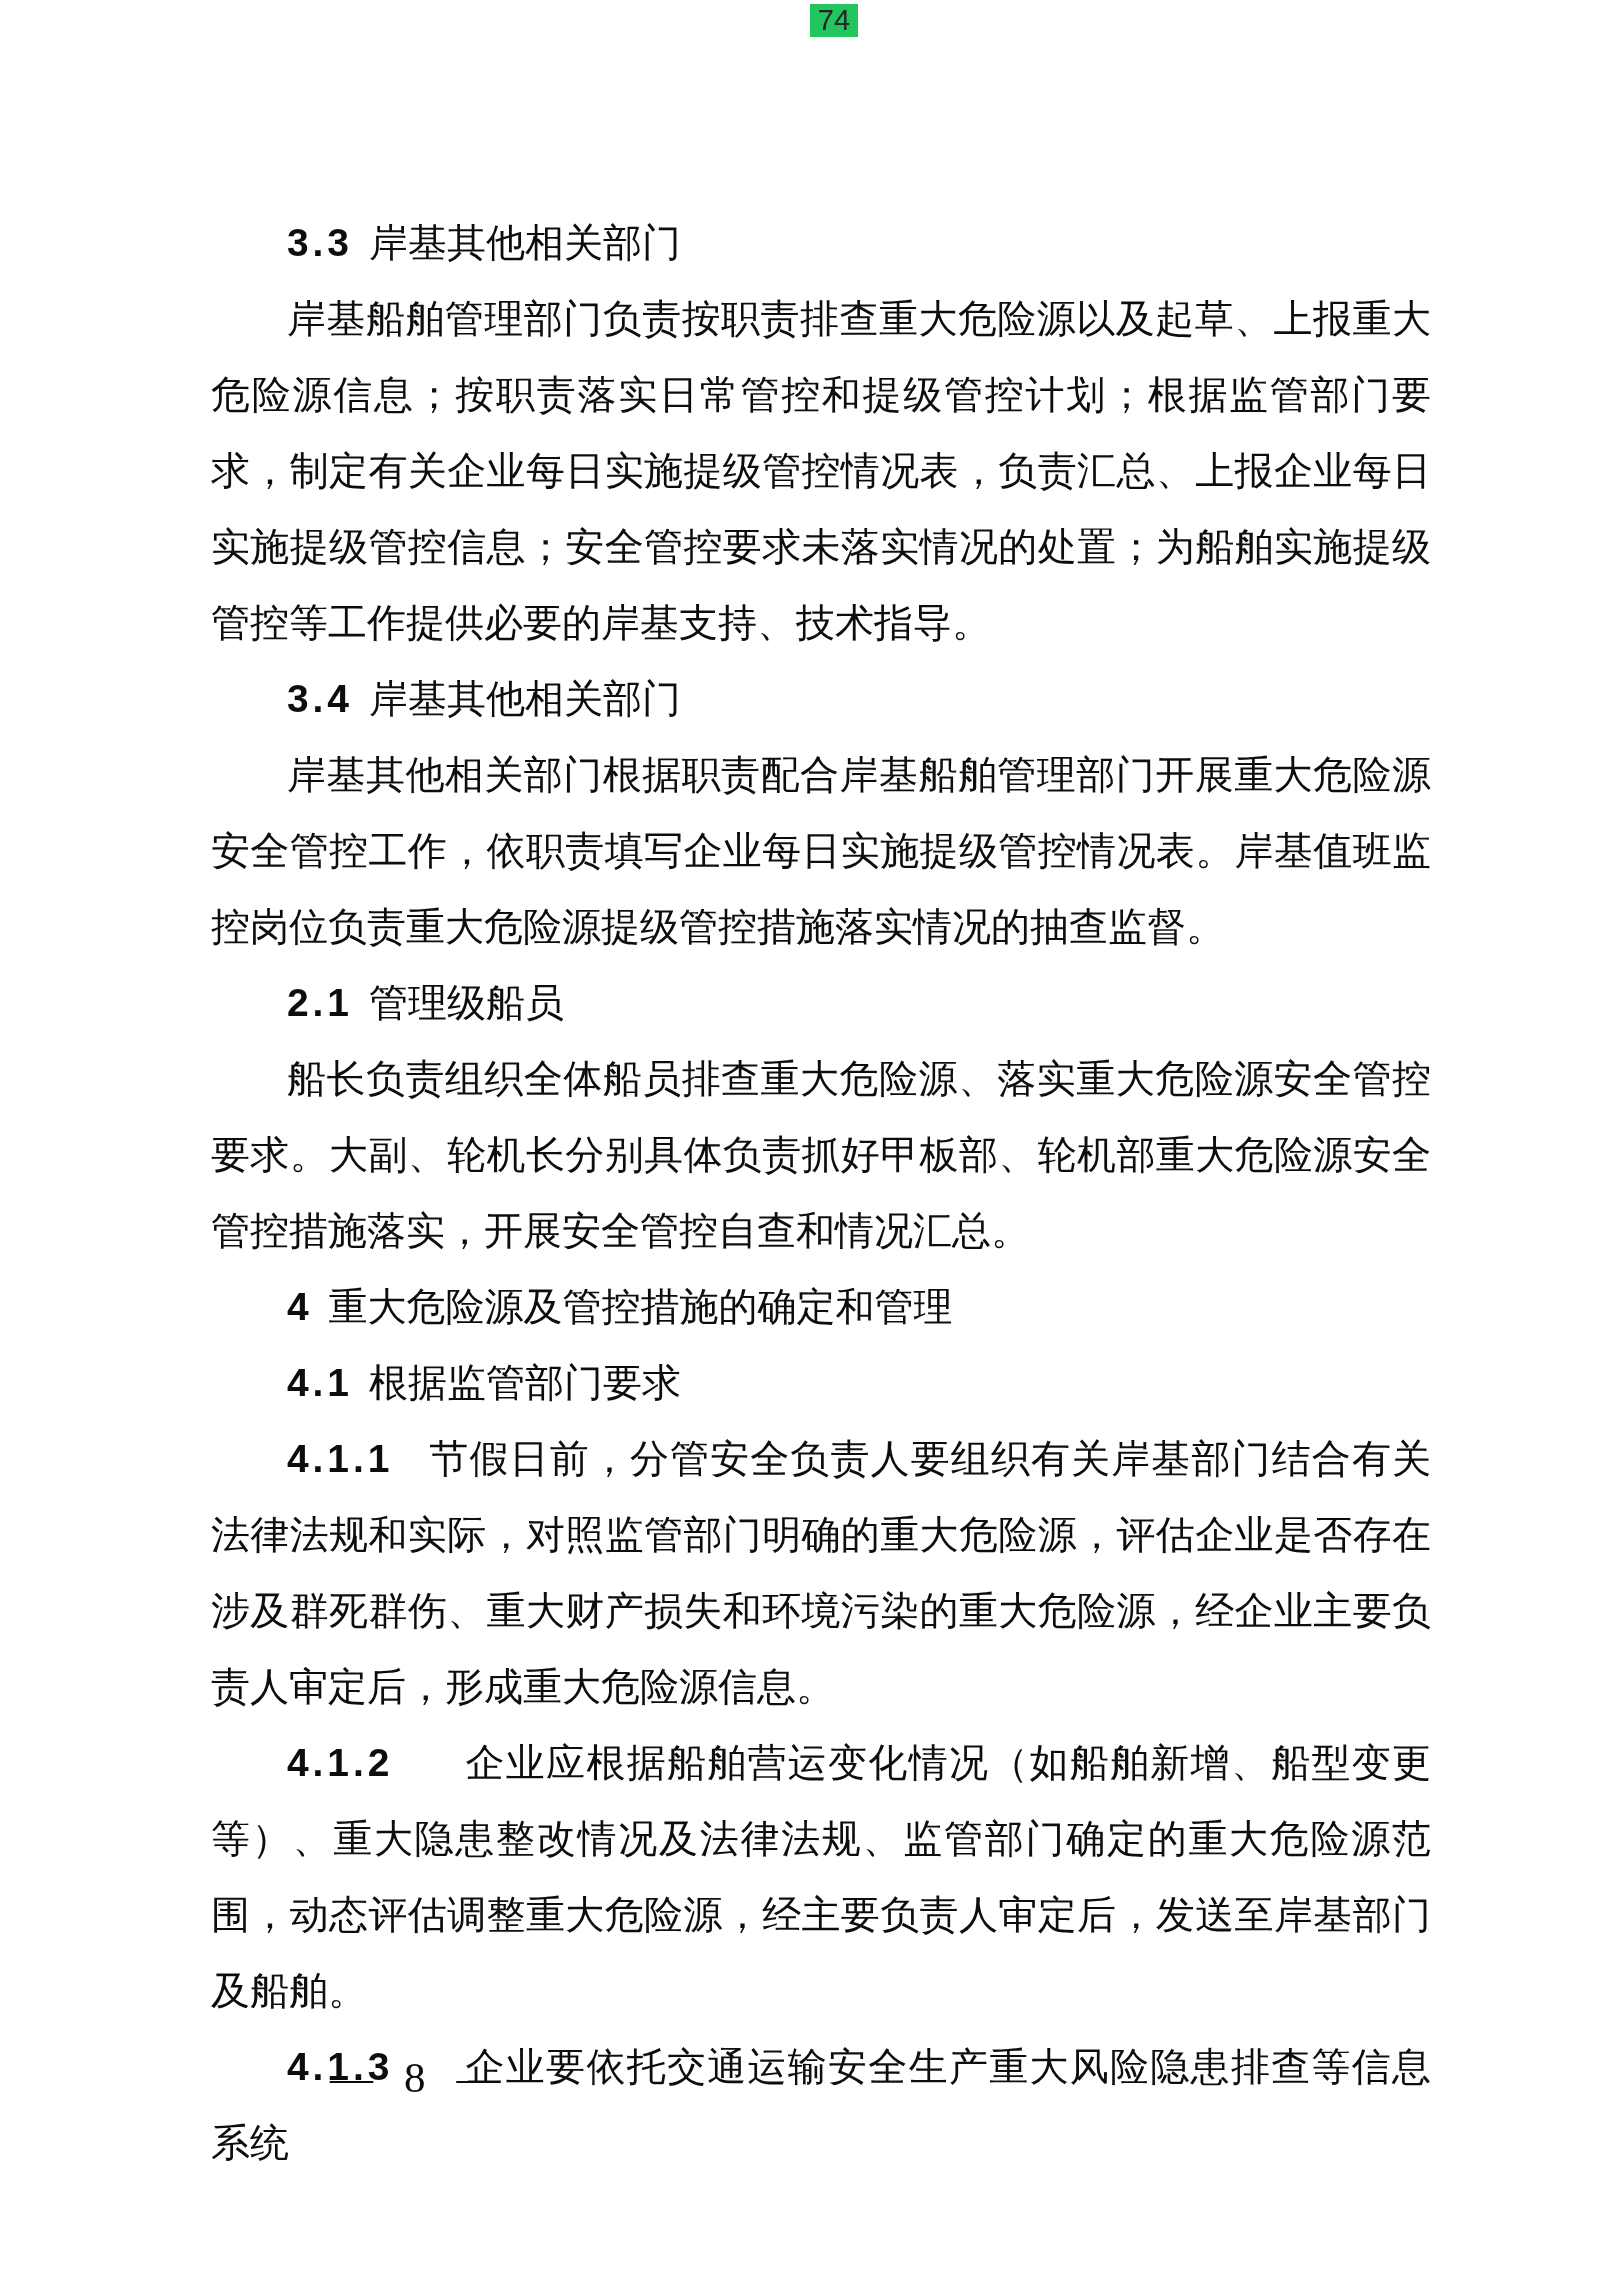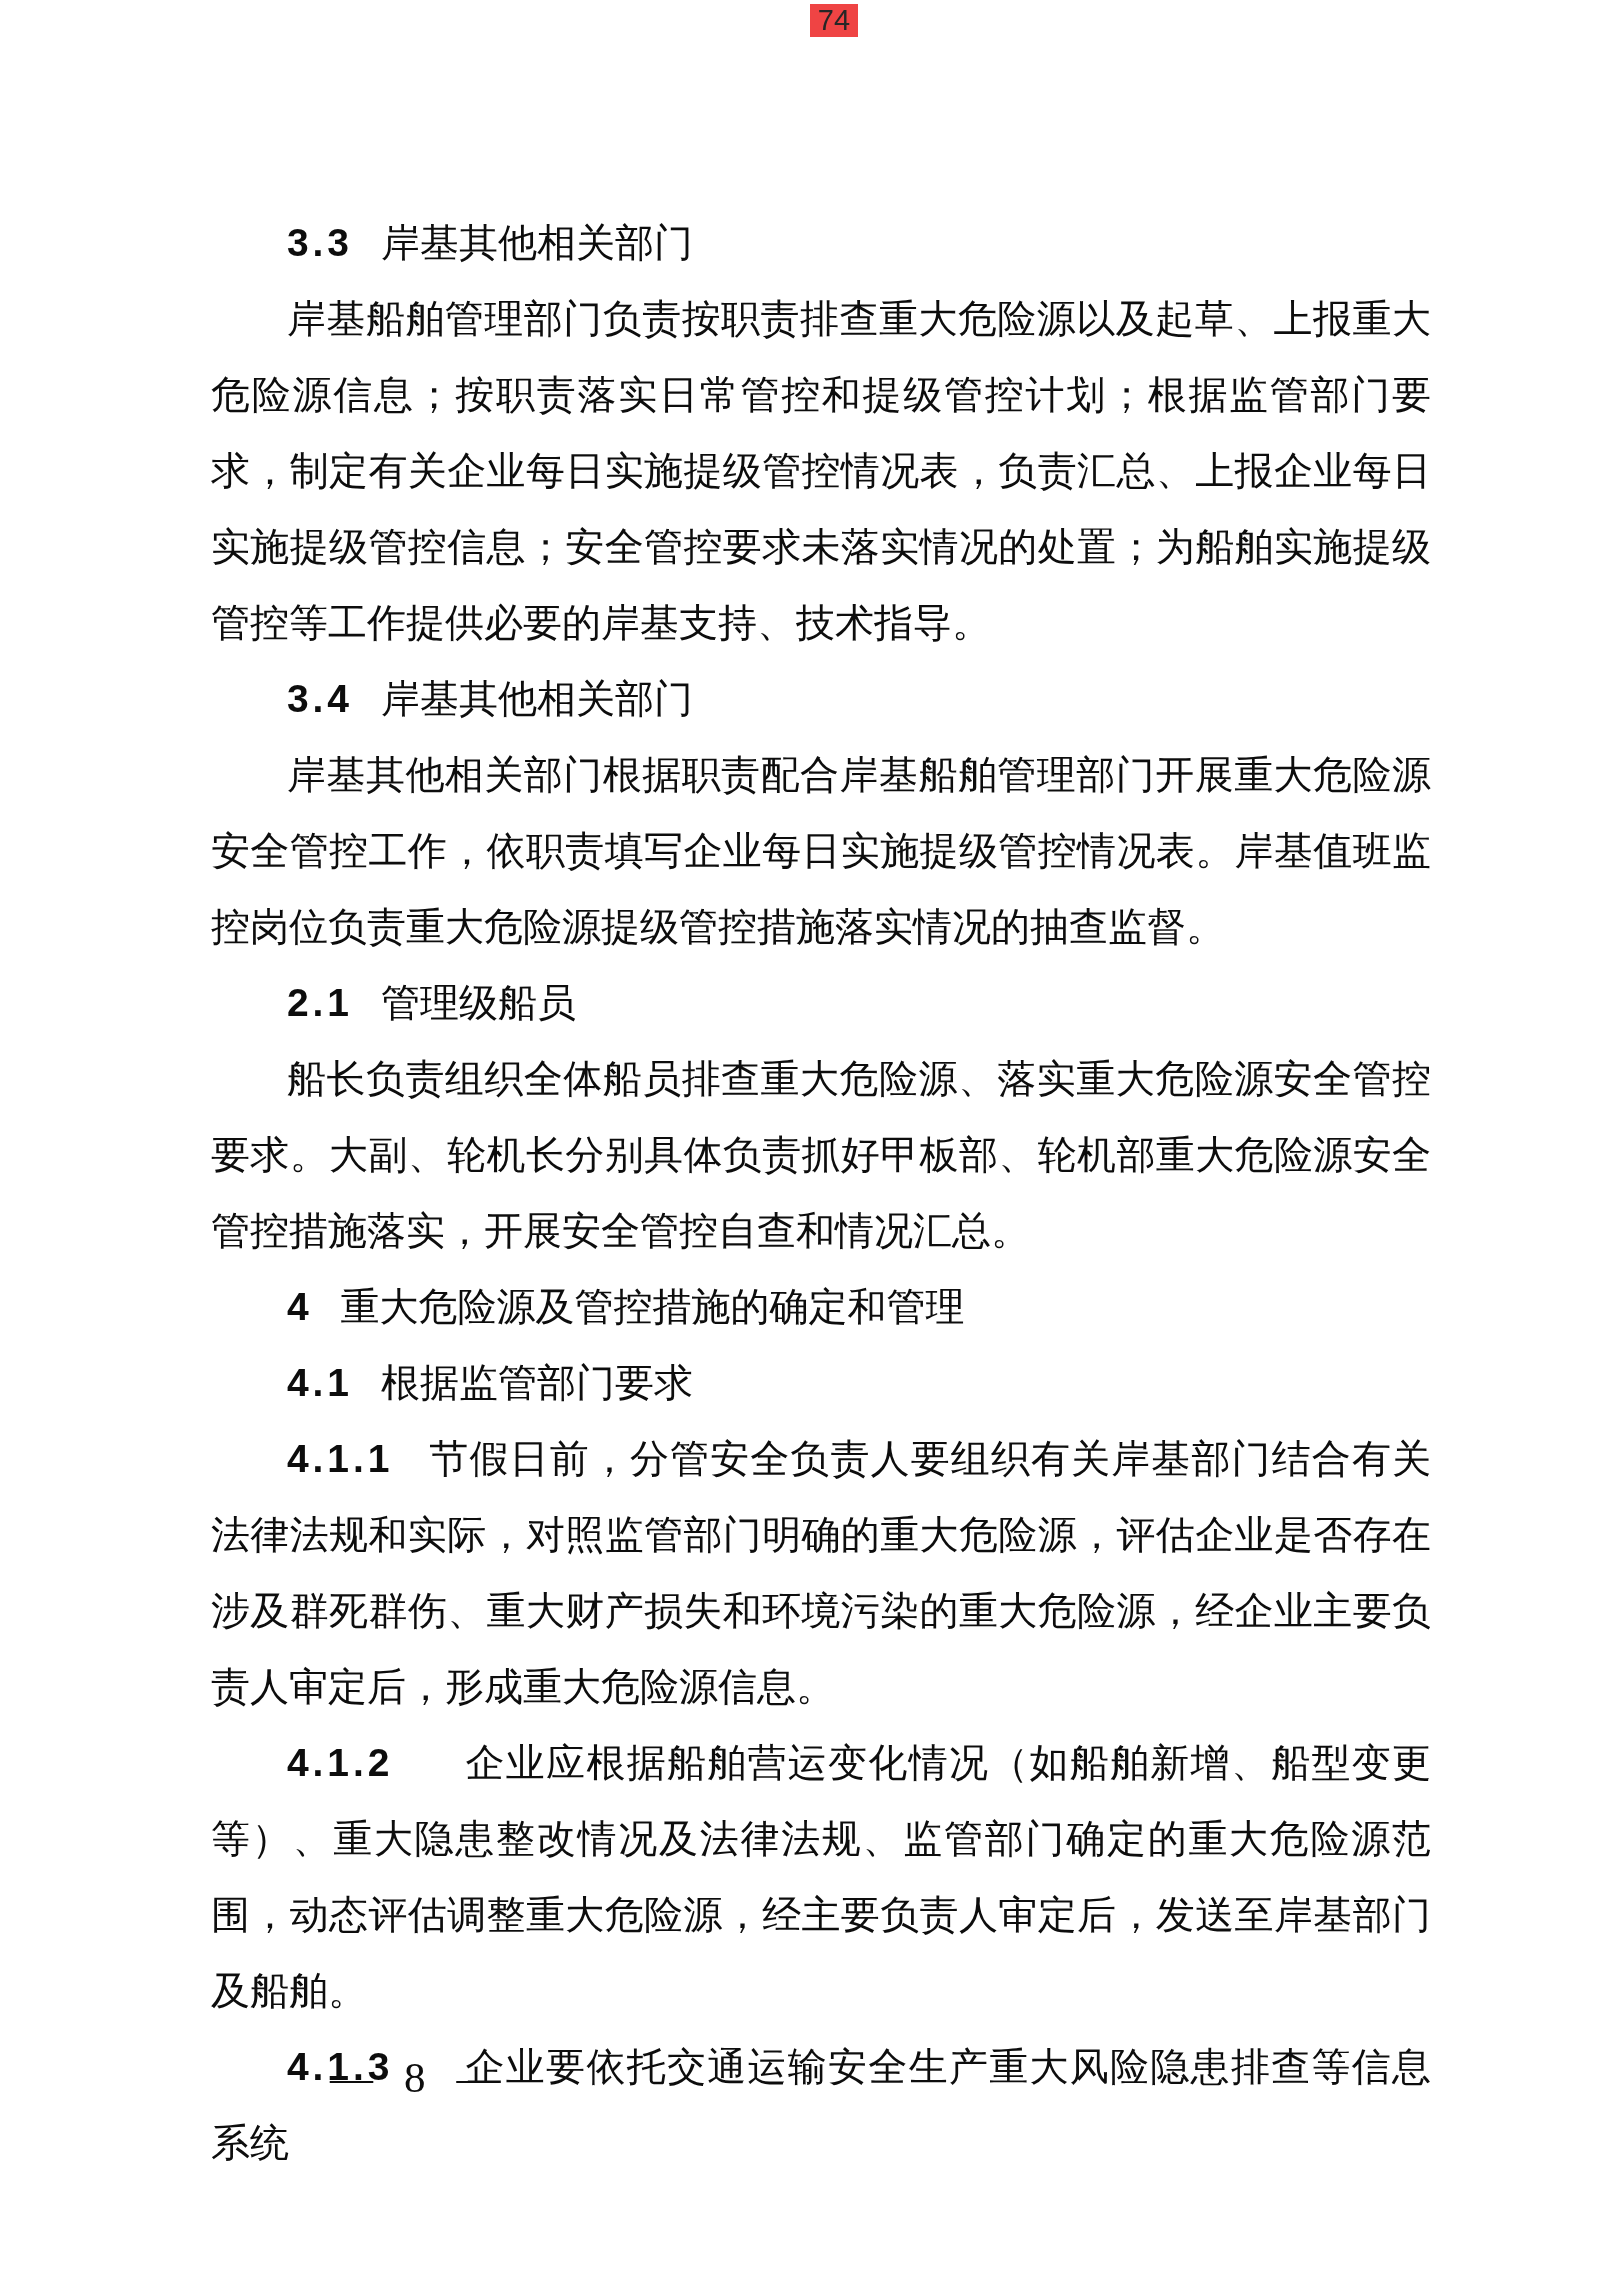--- a/index.html
+++ b/index.html
@@ -23,21 +23,21 @@
     left: 23.5px;
     width: 1621px;
     text-align: center;
   }
   .page-header .hdr-num {
     display: inline-block;
     font-family: "Liberation Sans", "DejaVu Sans", sans-serif;
     font-size: 29px;
     line-height: 33px;
     color: #262626;
-    background: #ef4444;
+    background: #22c55e;
     padding: 0 7.8px;
   }
   
   .text-block {
     position: absolute;
     left: 211px;
     top: 205px;
     width: 1220px;
     font-size: 39px;
     line-height: 76px;
@@ -49,21 +49,21 @@
     margin: 0;
     padding: 0;
     text-indent: 76px;
   }
   .num {
     font-family: "Liberation Sans", "DejaVu Sans", sans-serif;
     font-weight: bold;
     letter-spacing: 3.9px;
   }
   .heading .num {
-    margin-right: 28px;
+    margin-right: 16px;
   }
   .numbered .num {
     margin-right: 35px;
   }
   .numbered.gap-wide .num {
     margin-right: 71px;
     margin-top: 12px;
   }
   
   .page-footer {

